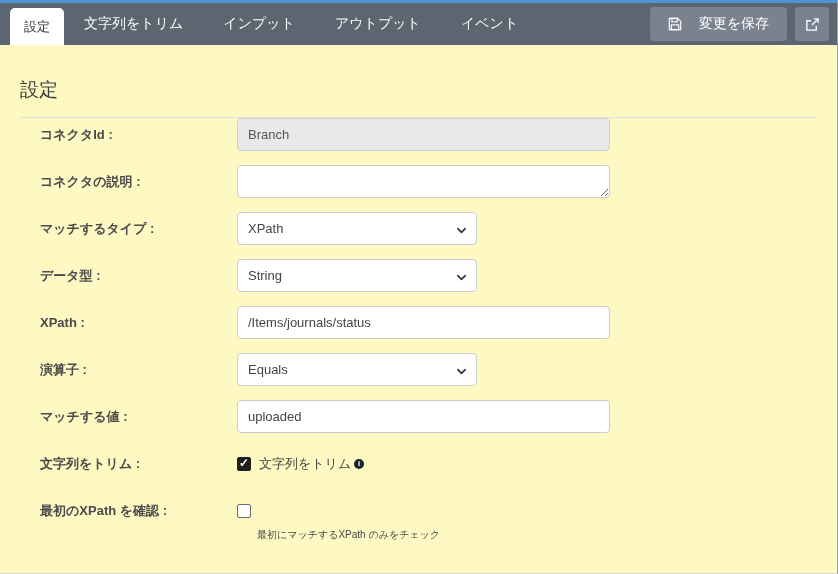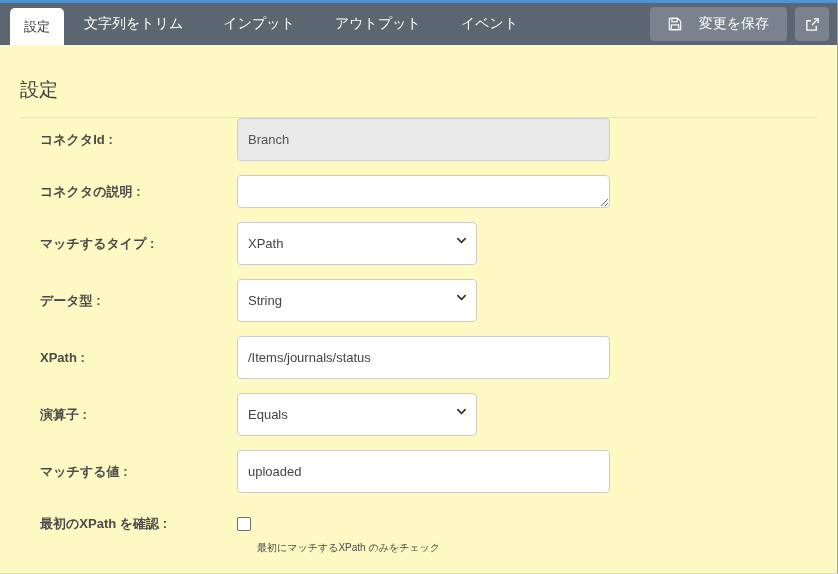--- a/index.html
+++ b/index.html
@@ -23,21 +23,21 @@
   h1.page-title { margin-top:32px; font-size:19px; font-weight:400; color:#3c3c3c; }
   hr.divider { border:none; border-top:1px solid #e0e0e0; margin-top:14px; }
   form { }
   .row { display:flex; align-items:center; min-height:33px; margin-bottom:14px; }
   .row.top { align-items:flex-start; }
   .lbl { width:217px; padding-left:20px; font-size:13px; font-weight:bold; color:#4a4a4a; flex:none; }
   .row.top .lbl { padding-top:8px; }
   input[type=text], textarea, select {
     font-family:inherit; font-size:13px; color:#444;
     border:1px solid #ccc; border-radius:4px; background:#fff;
-    height:43px; padding:0 10px; outline:none;
+    height:33px; padding:0 10px; outline:none;
   }
   input.wide { width:373px; }
   textarea { width:373px; height:33px; padding:6px 10px; resize:both; }
   input:disabled { background:#e9e9e9; color:#555; border-color:#cfcfcf; }
   .select-wrap { position:relative; width:240px; }
   select { width:240px; appearance:none; -webkit-appearance:none; padding-right:28px; }
   .chevron { position:absolute; right:10px; top:10px; pointer-events:none; }
   input[type=checkbox] { appearance:none; -webkit-appearance:none; width:14px; height:14px; border:1px solid #6d6d6d; border-radius:2px; background:#fff; position:relative; cursor:pointer; flex:none; }
   input[type=checkbox]:checked { background:#1f1f1f; border-color:#1f1f1f; }
   input[type=checkbox]:checked::after { content:"✓"; position:absolute; left:1px; top:-2px; color:#fff; font-size:12px; font-weight:bold; }
@@ -144,20 +144,26 @@
               </svg>
           </span>
         </div>
       </div>
 
       <div class="row">
         <label class="lbl">マッチする値 :</label>
         <input type="text" class="wide" value="uploaded" style="">
       </div>
 
+      <div class="row">
+        <label class="lbl">文字列をトリム :</label>
+        <input type="checkbox" checked="checked" style="">
+        <span class="cb-label">文字列をトリム</span>
+          <span class="info-icon">i</span>
+      </div>
 
       <div class="row top">
         <label class="lbl">最初のXPath を確認 :</label>
         <div class="cb-stack">
           <input type="checkbox" style="">
           <div class="helper">最初にマッチするXPath のみをチェック</div>
         </div>
       </div>
 
     </form>

